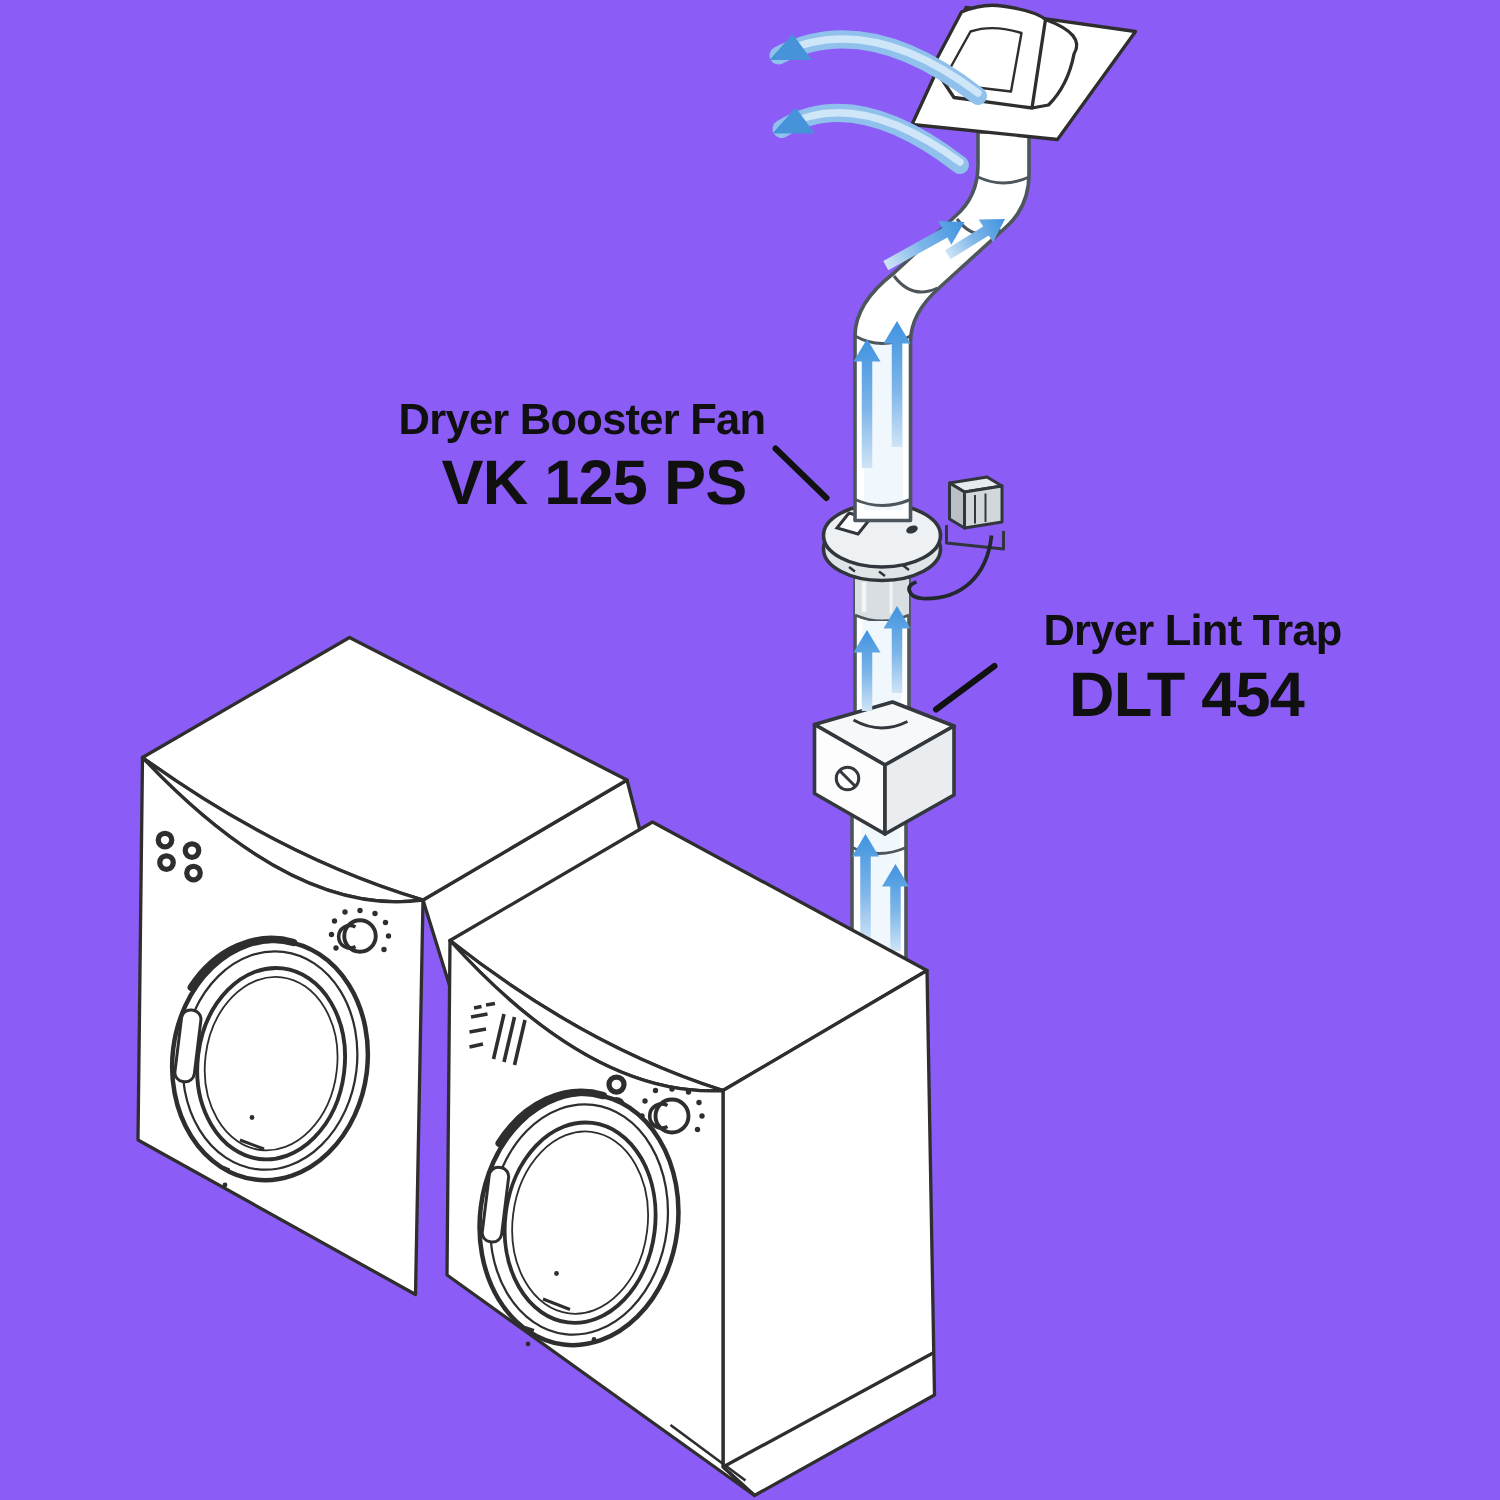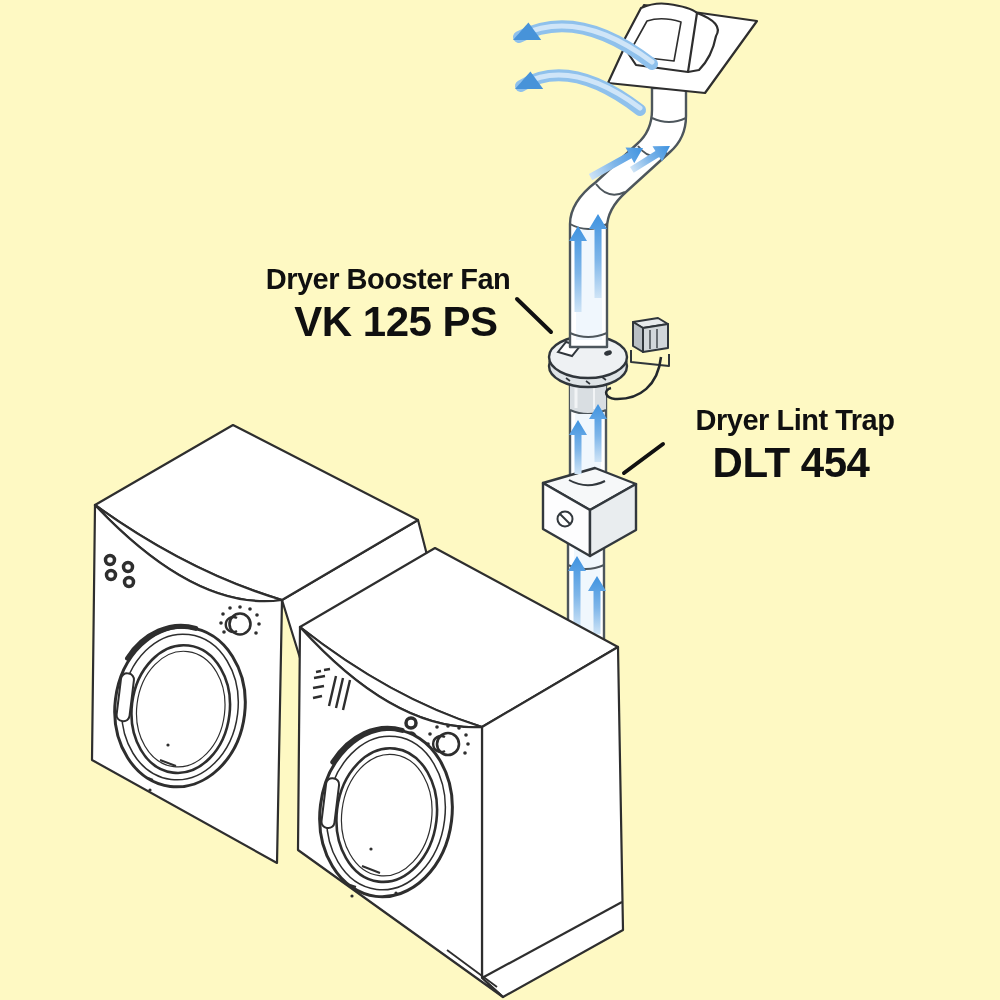--- a/index.html
+++ b/index.html
@@ -1,16 +1,16 @@
 <!DOCTYPE html>
 <html><head>
 <meta charset="utf-8">
 <style>
   html,body{margin:0;padding:0;background:#ffffff;}
-  .stage{width:1000px;height:1000px;position:relative;background:#fef9c3;overflow:hidden;}
+  .stage{width:1000px;height:1000px;position:relative;background:#8b5cf6;overflow:hidden;}
   svg{display:block;}
   text{font-family:"Liberation Sans","DejaVu Sans",sans-serif;font-weight:700;fill:#101010;}
   .lbl-small{font-size:29px;letter-spacing:-0.5px;}
   .lbl-big{font-size:42px;letter-spacing:-0.5px;}
 </style>
 </head>
 <body>
 
 <div class="stage">
 <svg width="1000" height="1000" viewBox="0 0 1000 1000">

